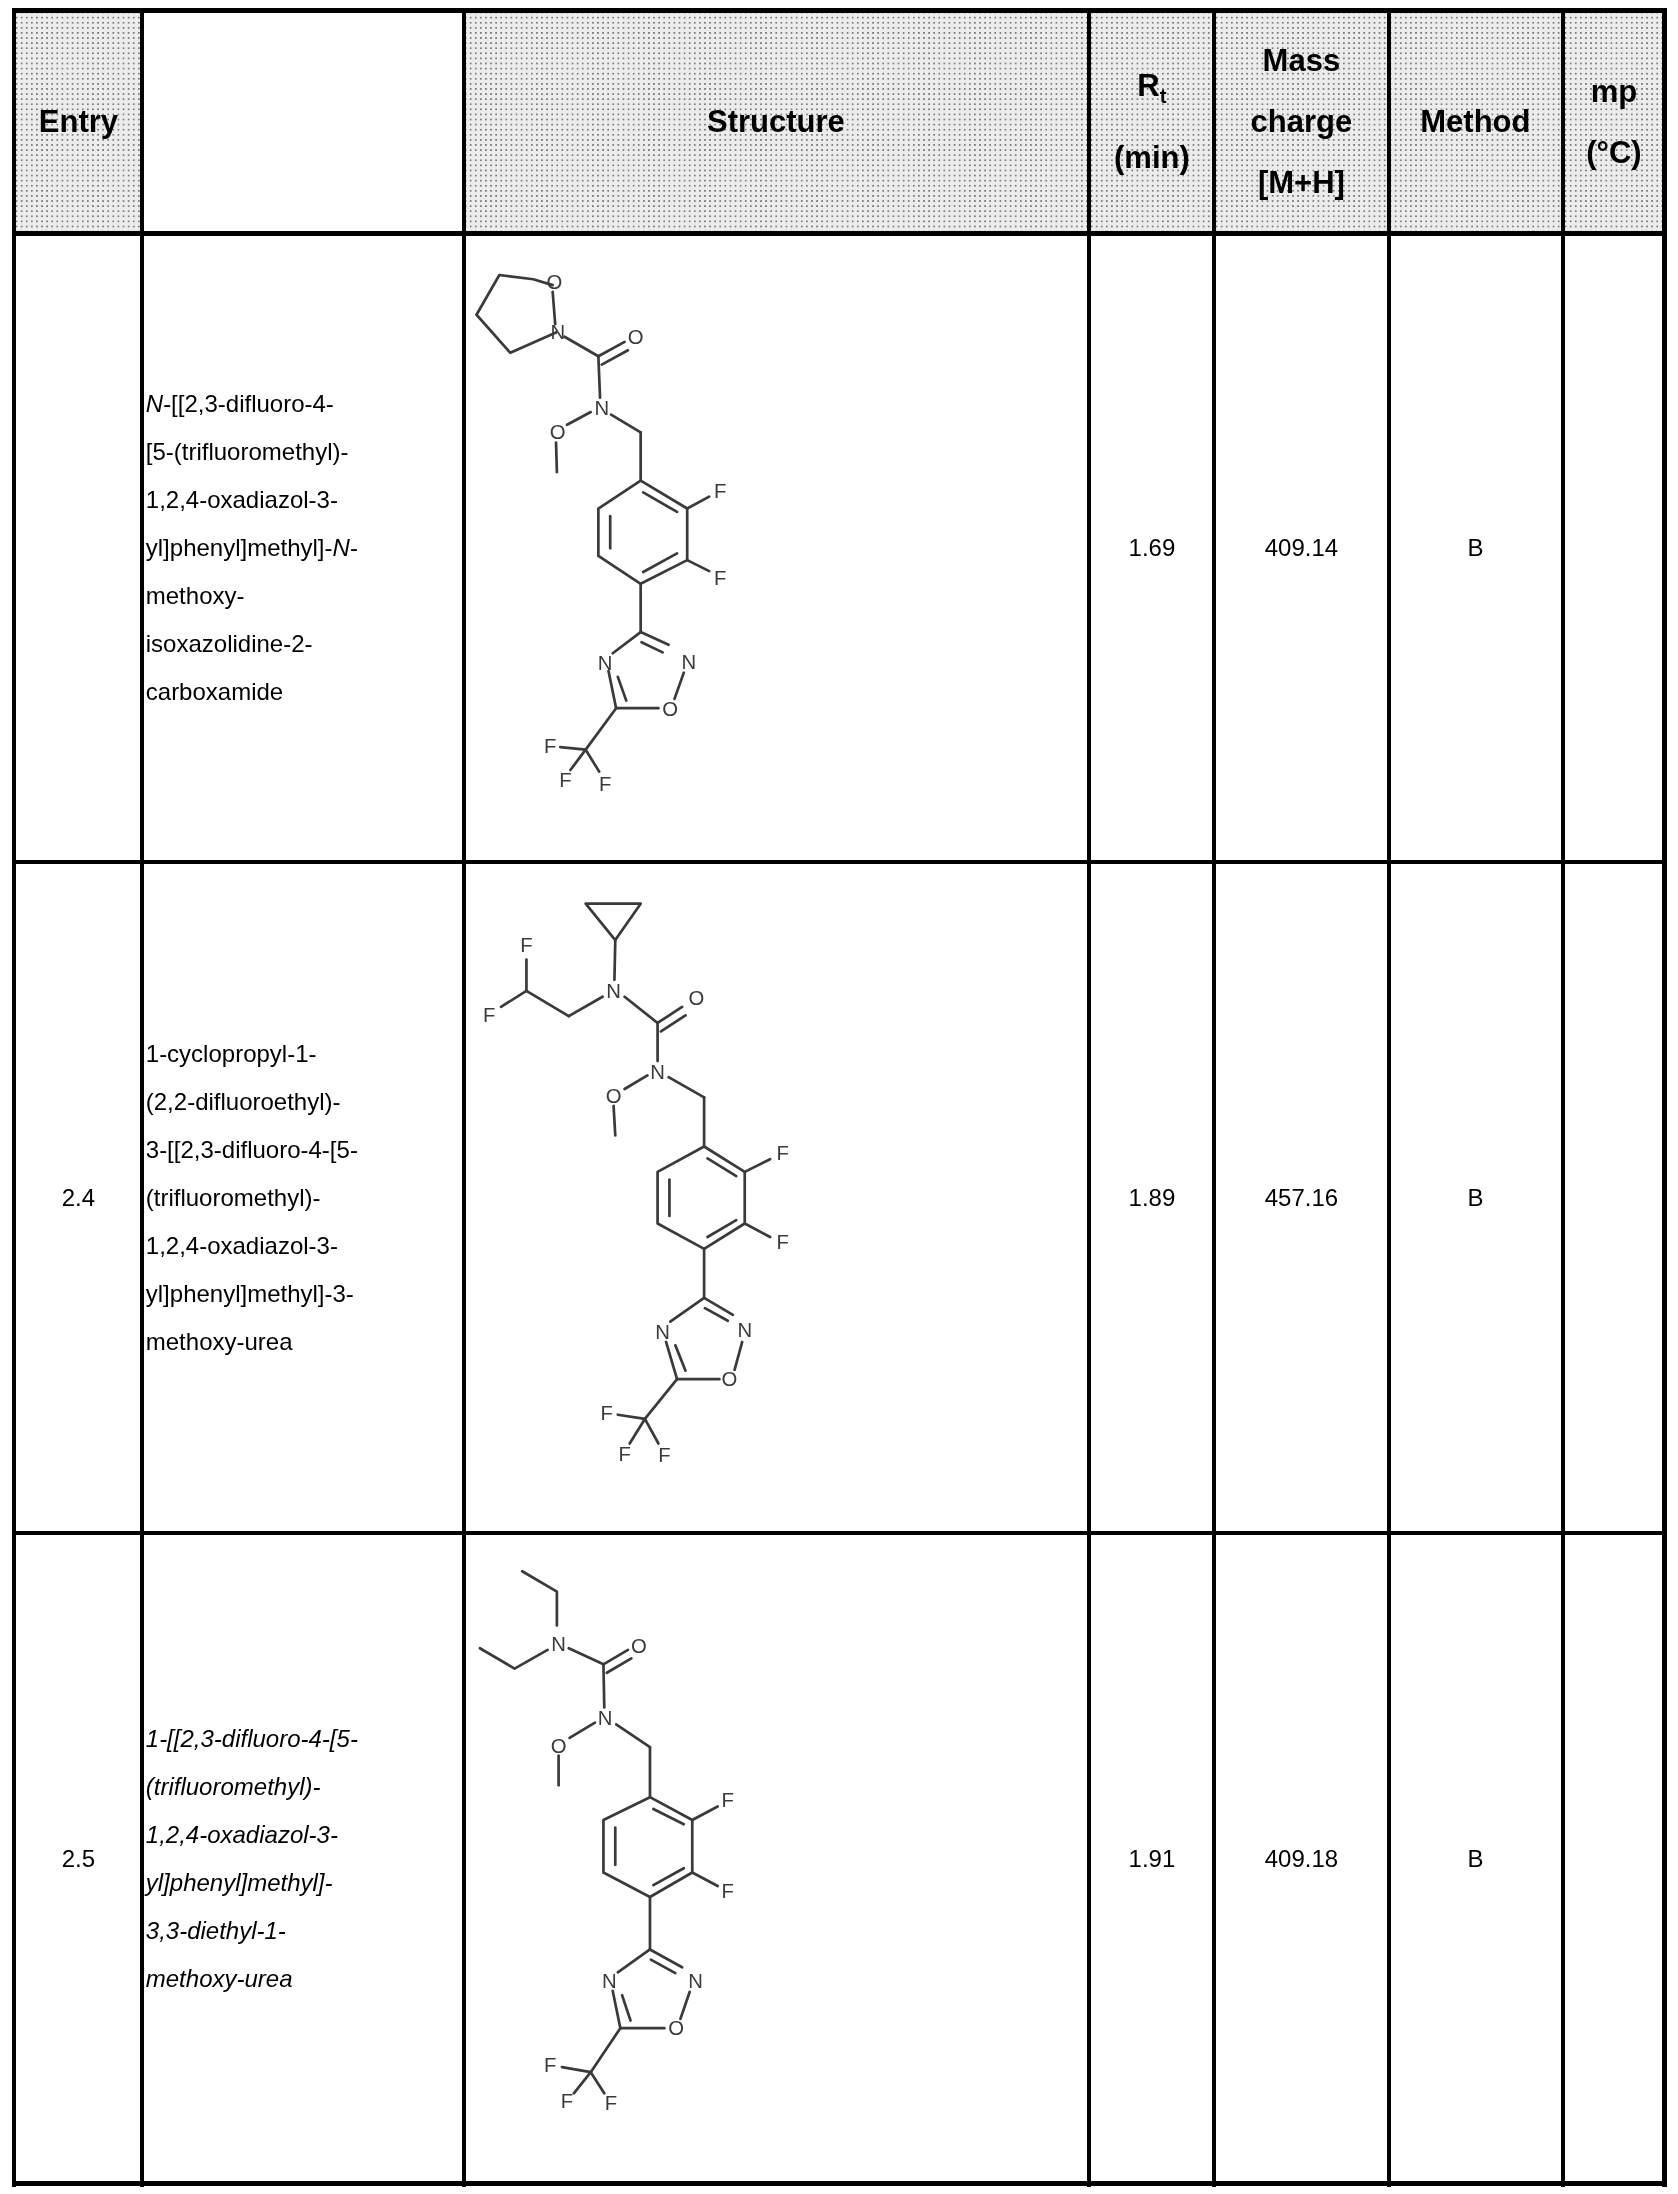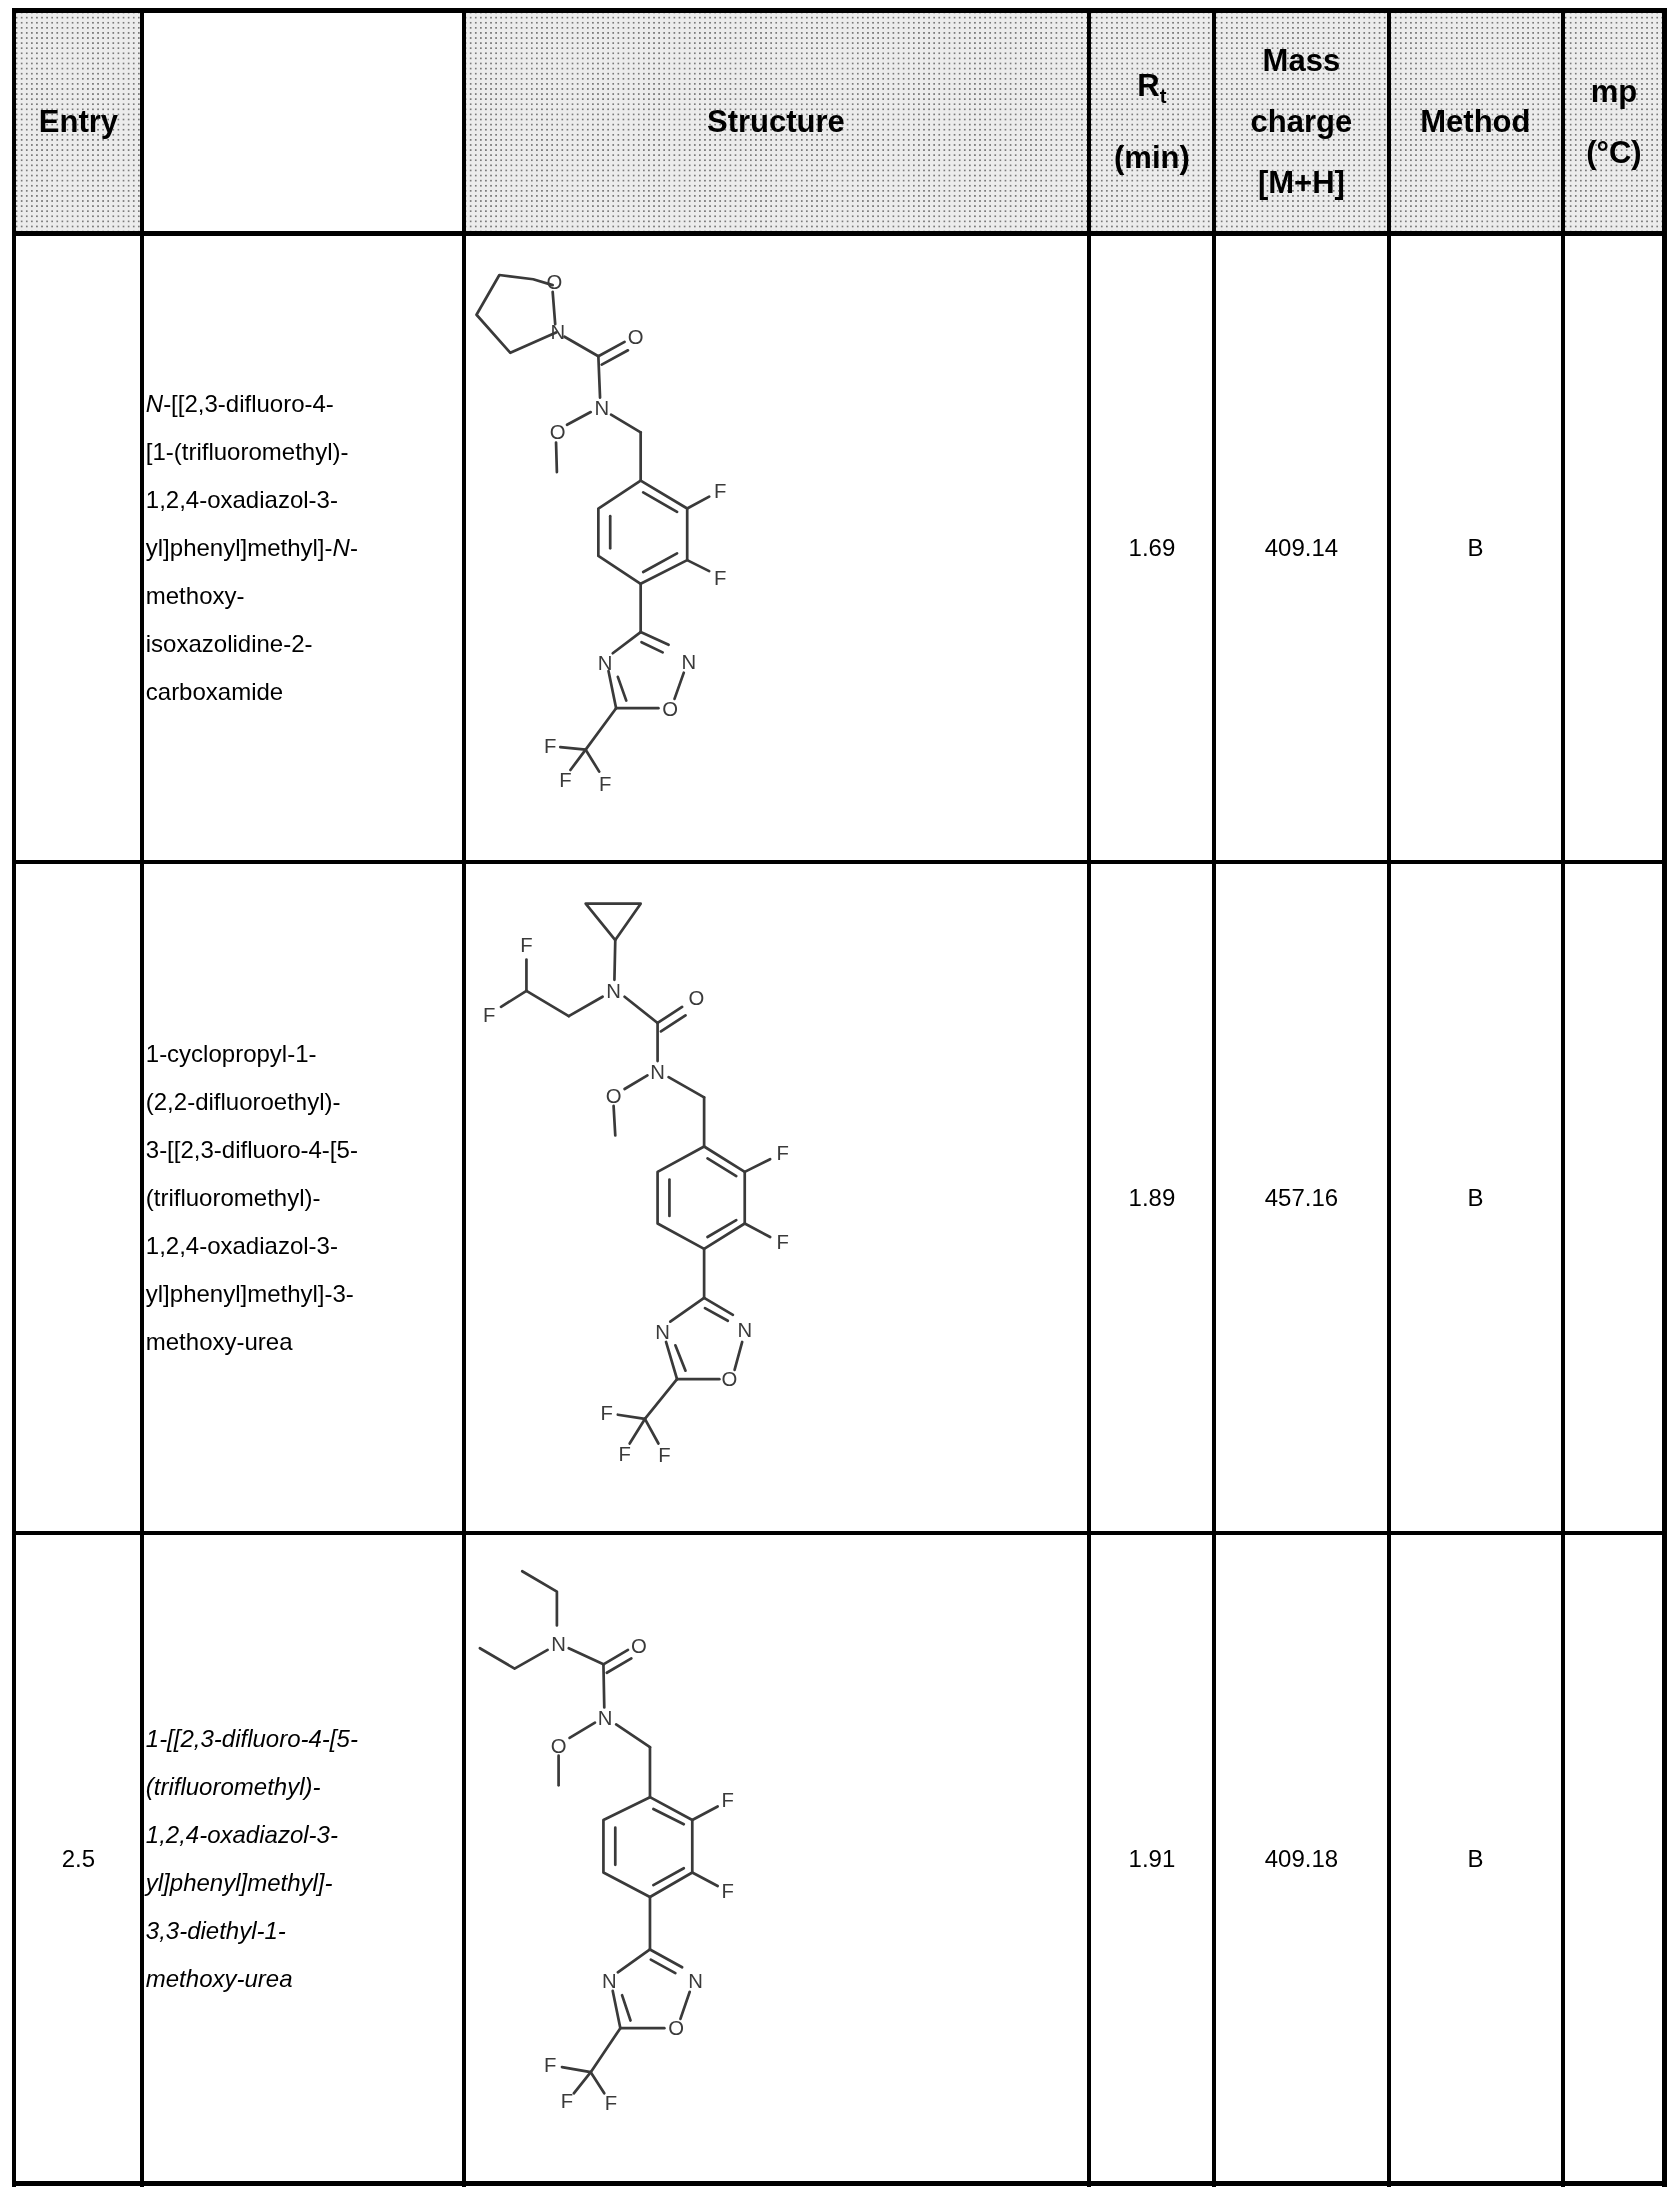--- a/index.html
+++ b/index.html
@@ -52,41 +52,44 @@
   <div class="cell hdr" style="left:1549px;top:0;width:101px;height:223px;">
     <div class="hdr-text">
       <div>mp</div>
       <div>(°C)</div>
     </div>
   </div>
 
   <div class="cell body-text name-cell" style="left:128px;top:223px;width:322px;height:629px;">
     <div>
       <span class="name-line"><i>N</i><span>-[[2,3-difluoro-4-</span></span>
-      <span class="name-line">[1-(trifluoromethyl)-</span>
+      <span class="name-line">[5-(trifluoromethyl)-</span>
       <span class="name-line">1,2,4-oxadiazol-3-</span>
       <span class="name-line"><span>yl]phenyl]methyl]-</span><i>N</i><span>-</span></span>
       <span class="name-line">methoxy-</span>
       <span class="name-line">isoxazolidine-2-</span>
       <span class="name-line">carboxamide</span>
     </div>
   </div>
   <div class="cell body-text" style="left:1075px;top:223px;width:125px;height:629px;">
     <span>1.69</span>
   </div>
   <div class="cell body-text" style="left:1200px;top:223px;width:174px;height:629px;">
     <span>409.14</span>
   </div>
   <div class="cell body-text" style="left:1374px;top:223px;width:174px;height:629px;">
     <span>B</span>
   </div>
   <div class="cell body-text" style="left:1549px;top:223px;width:101px;height:629px;">
     <span></span>
   </div>
 
+  <div class="cell body-text" style="left:0;top:852px;width:128px;height:671px;">
+    <span>2.4</span>
+  </div>
   <div class="cell body-text name-cell" style="left:128px;top:852px;width:322px;height:671px;">
     <div>
       <span class="name-line">1-cyclopropyl-1-</span>
       <span class="name-line">(2,2-difluoroethyl)-</span>
       <span class="name-line">3-[[2,3-difluoro-4-[5-</span>
       <span class="name-line">(trifluoromethyl)-</span>
       <span class="name-line">1,2,4-oxadiazol-3-</span>
       <span class="name-line">yl]phenyl]methyl]-3-</span>
       <span class="name-line">methoxy-urea</span>
     </div>

